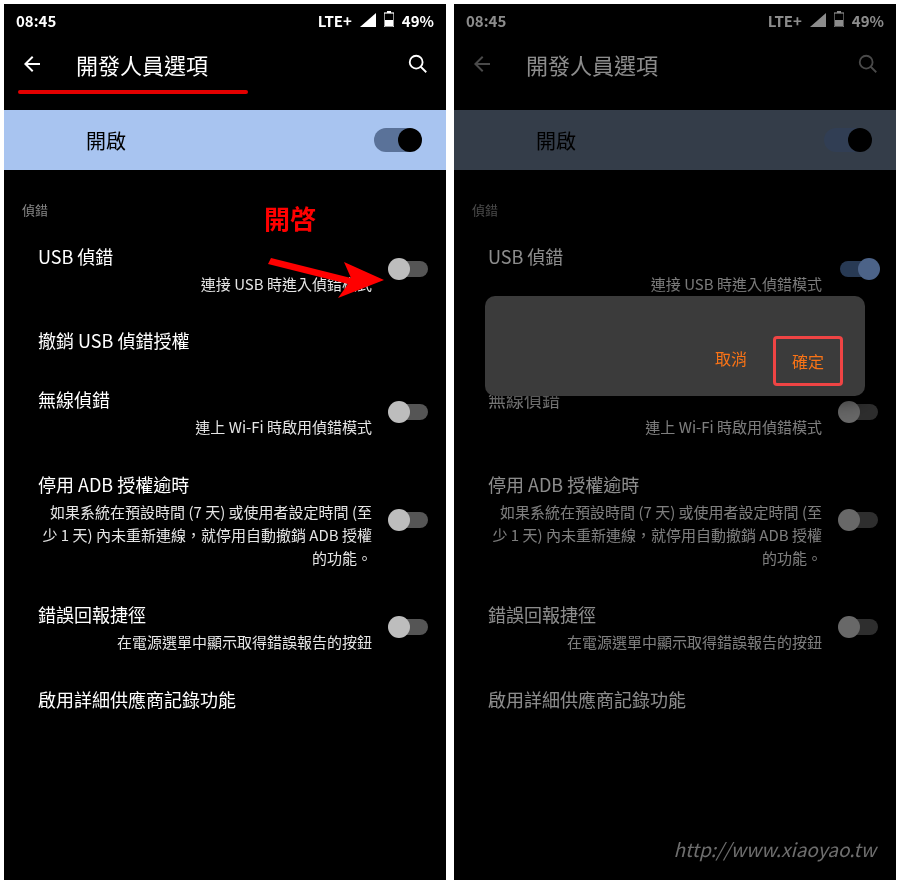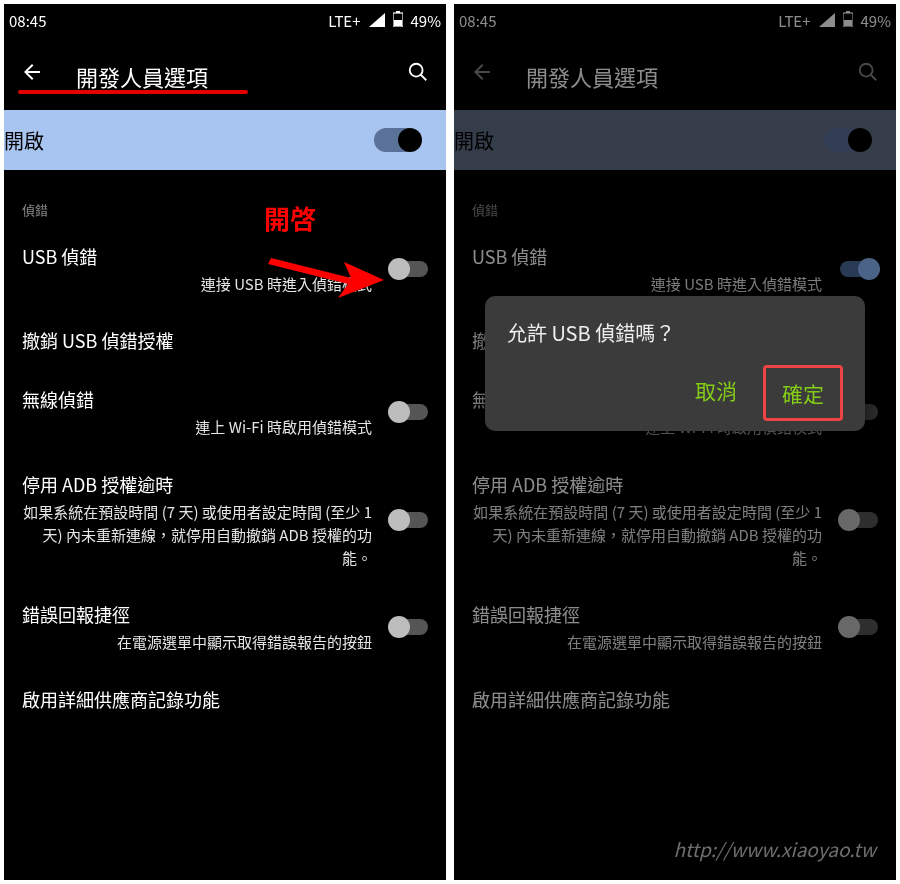--- a/index.html
+++ b/index.html
@@ -20,30 +20,30 @@
     flex-direction: column;
     overflow: hidden;
     position: relative;
   }
   
   .status-bar {
     height: 32px;
     display: flex;
     align-items: center;
     justify-content: space-between;
-    padding: 0 5px;
+    padding: 0 12px;
     font-size: 15px;
-    font-weight: 400;
+    font-weight: 700;
   }
   .status-right { display: flex; align-items: flex-end; gap: 8px; }
   
   .header {
     height: 56px;
     display: flex;
-    align-items: flex-end;
+    align-items: center;
     padding: 0 8px;
     gap: 20px;
   }
   .back-btn, .search-btn {
     width: 40px; height: 40px;
     display: flex; align-items: center; justify-content: center;
     border-radius: 50%;
     cursor: pointer;
   }
   .header-title {
@@ -66,20 +66,21 @@
     background: #a8c4f0;
     color: #000;
     height: 60px;
     display: flex;
     align-items: center;
     justify-content: space-between;
     padding: 0 28px 0 0;
   }
   .on-banner .on-label {
     font-size: 20px;
+    padding-left: 82px;
   }
   .toggle-big {
     width: 44px; height: 24px;
     background: #5a7299;
     border-radius: 12px;
     position: relative;
   }
   .toggle-big::after {
     content: "";
     position: absolute;
@@ -94,21 +95,21 @@
     font-size: 13px;
     padding: 30px 18px 8px;
   }
   .item {
     padding: 16px 18px;
     display: flex;
     align-items: center;
     justify-content: space-between;
     gap: 18px;
   }
-  .item-text { flex: 1; }
+  .item-text { flex: 1; margin-left: 16px; }
   .item-title { font-size: 18px; line-height: 1.5; }
   .item-sub { font-size: 15px; color: #e5e5e5; line-height: 1.55; margin-top: 2px; text-align: right; }
   .toggle {
     width: 38px; height: 16px;
     background: #555;
     border-radius: 8px;
     position: relative;
     flex-shrink: 0;
   }
   .toggle::after {
@@ -162,22 +163,22 @@
     line-height: 1.7;
   }
   .dialog-actions {
     display: flex;
     justify-content: flex-end;
     gap: 10px;
     margin-top: 18px;
   }
   .dialog-actions .btn {
     padding: 10px 16px;
-    font-size: 21px;
-    color: #84cc16;
+    font-size: 16px;
+    color: #f97316;
     cursor: pointer;
     border-radius: 4px;
   }
   .confirm-highlight {
     border: 3px solid #ef4444;
     border-radius: 6px;
   }
   .watermark {
     position: absolute;
     right: 20px;
@@ -369,21 +370,20 @@
     <div class="toggle"></div>
   </div>
 
   <div class="item">
     <div class="item-text">
       <div class="item-title">啟用詳細供應商記錄功能</div>
     </div>
   </div>
 
   <div class="dialog">
-    <div class="dialog-title">允許 USB 偵錯嗎？</div>
     <div class="dialog-actions">
       <div class="btn">取消</div>
       <div class="btn confirm-highlight">確定</div>
     </div>
   </div>
 
   <div class="watermark">http://www.xiaoyao.tw</div>
 
 </div>
 

